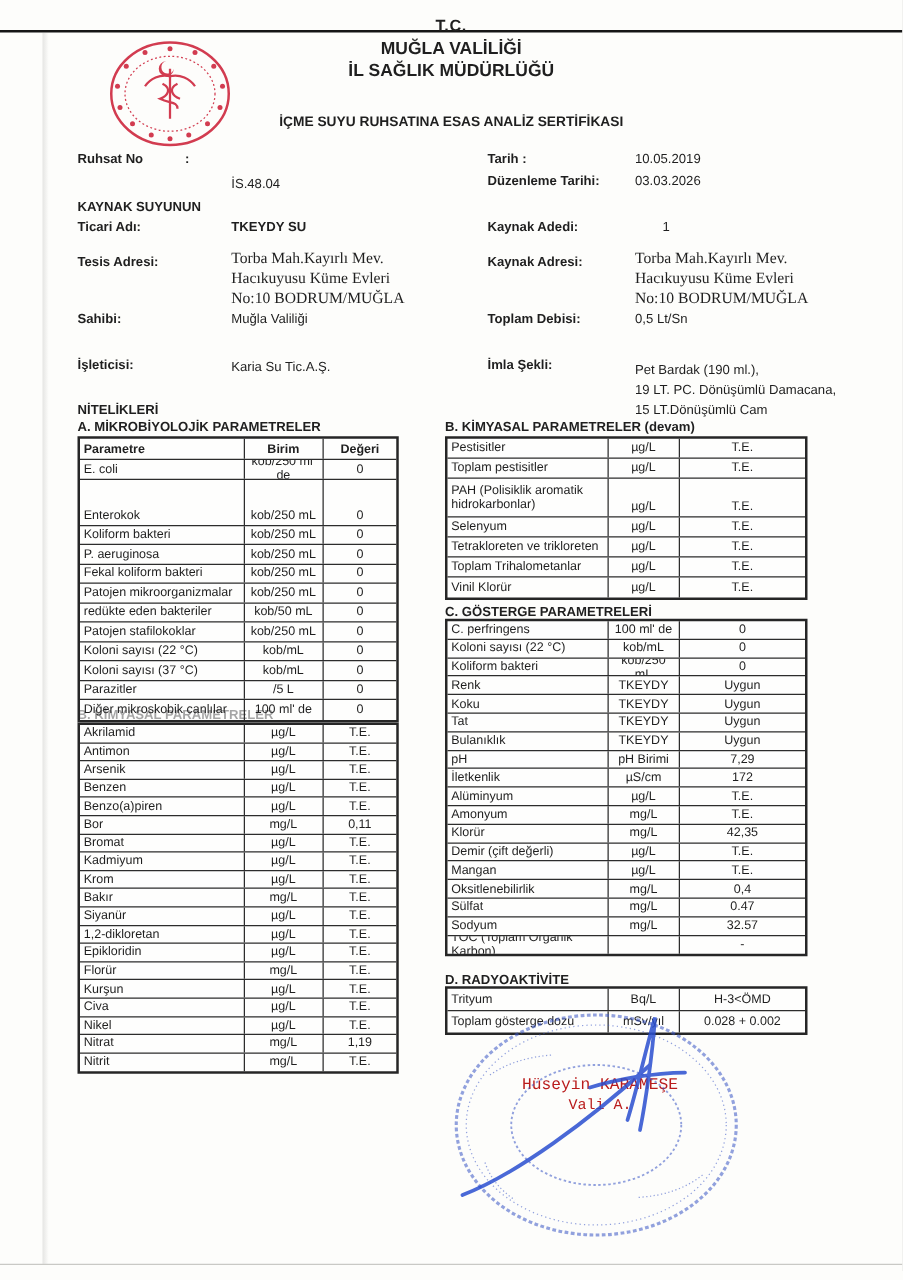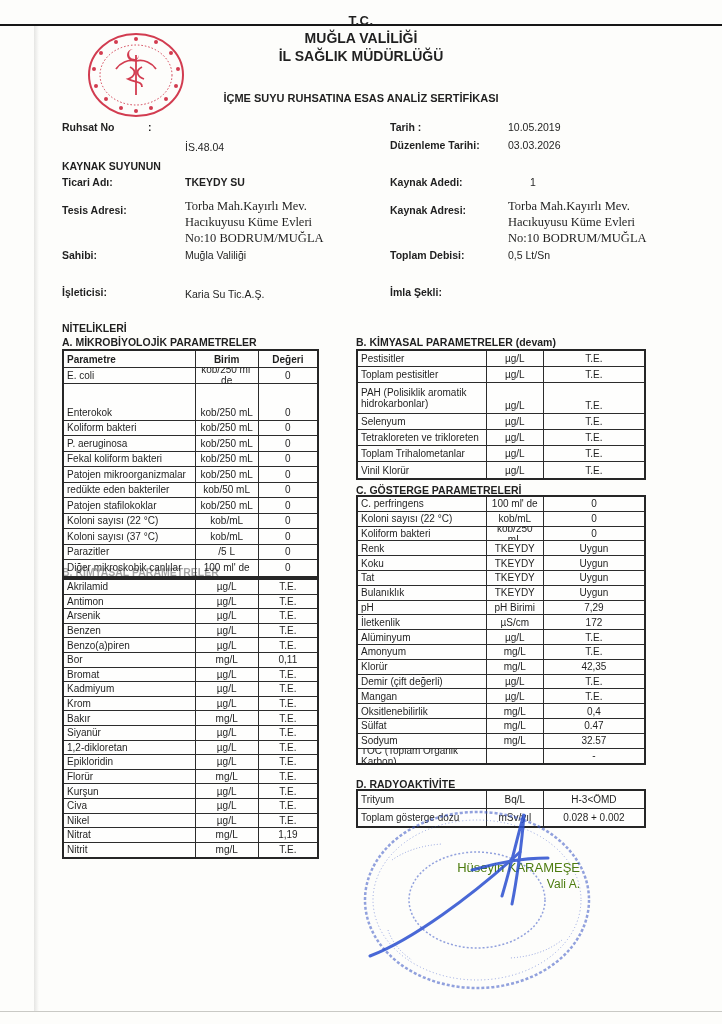--- a/index.html
+++ b/index.html
@@ -46,21 +46,21 @@
   #tableA .tr:nth-child(3) .td { align-items:flex-end; padding-bottom:2px; }
 
   
   .tright .p { width:45%; } .tright .u { width:20%; } .tright .v { width:35%; }
   #tableB2 .tr { height:16px; }
   #tableB2 .tr:nth-child(3) { height:31px; }
   #tableB2 .tr:nth-child(3) .u, #tableB2 .tr:nth-child(3) .v { align-items:flex-end; padding-bottom:2px; }
   #tableC .tr { height:14.8px; }
   #tableD .tr { height:17.5px; }
 
-  .sig-text { font-family:Liberation Sans, sans-serif; color:#4d7c0f; text-align:right; }
+  .sig-text { font-family:Liberation Mono, monospace; color:#b91c1c; text-align:center; }
   .stamp-layer { pointer-events:none; }
 </style>
 </head>
 <body>
 
 <div class="page">
 
   <div class="scanline-top"></div>
   <div class="scanline-bottom"></div>
   <div class="scan-shadow-left"></div>
@@ -128,20 +128,25 @@
   </div>
 
   <div class="abs lbl" style="left:62px; top:249px;">Sahibi:</div>
   <div class="abs val" style="left:185px; top:249px;">Muğla Valiliği</div>
   <div class="abs lbl" style="left:390px; top:249px;">Toplam Debisi:</div>
   <div class="abs val" style="left:508px; top:249px;">0,5 Lt/Sn</div>
 
   <div class="abs lbl" style="left:62px; top:286px;">İşleticisi:</div>
   <div class="abs val" style="left:185px; top:288px;">Karia Su Tic.A.Ş.</div>
   <div class="abs lbl" style="left:390px; top:286px;">İmla Şekli:</div>
+  <div class="abs val" style="left:508px; top:288px; line-height:16px;">
+    <div>Pet Bardak (190 ml.),</div>
+    <div>19 LT. PC. Dönüşümlü Damacana,</div>
+    <div>15 LT.Dönüşümlü Cam</div>
+  </div>
 
   <div class="abs sec-title" style="left:62px; top:322px;">NİTELİKLERİ</div>
   <div class="abs sec-title" style="left:62px; top:336px;">A. MİKROBİYOLOJİK PARAMETRELER</div>
   <div class="abs sec-title" style="left:62px; top:566px;">B. KİMYASAL PARAMETRELER</div>
   <div class="abs sec-title" style="left:356px; top:336px;">B. KİMYASAL PARAMETRELER (devam)</div>
   <div class="abs sec-title" style="left:356px; top:484px;">C. GÖSTERGE PARAMETRELERİ</div>
   <div class="abs sec-title" style="left:356px; top:778px;">D. RADYOAKTİVİTE</div>
 
   <div id="tableA" class="dtable tleft" style="left:62px;  top:349px; width:257px;">
       <div class="tr">

